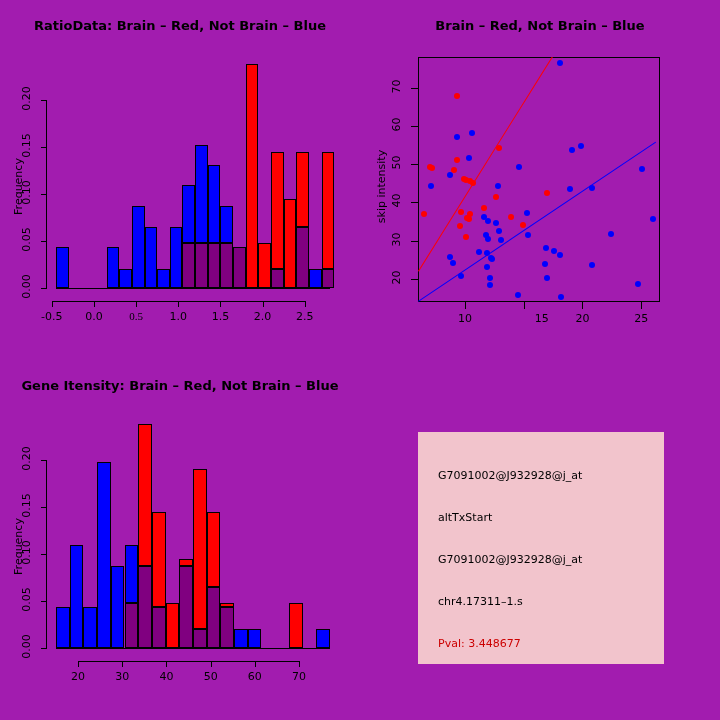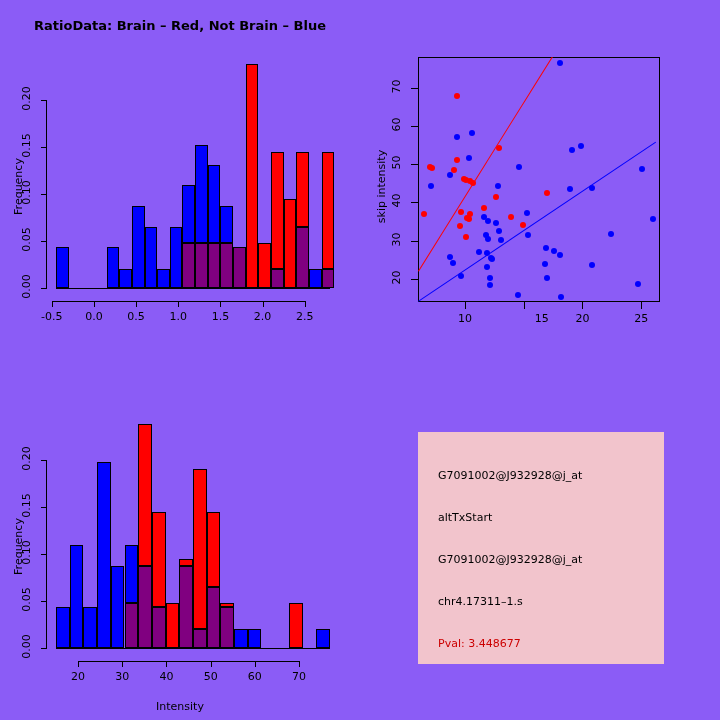--- a/index.html
+++ b/index.html
@@ -1,17 +1,17 @@
 <!DOCTYPE html>
 <html><head>
 <meta charset="utf-8">
 <style>
   html,body{margin:0;padding:0;background:#ffffff;}
   body{width:720px;height:720px;font-family:"DejaVu Sans",sans-serif;overflow:hidden;}
-  #root{position:relative;width:720px;height:720px;background:#8b5cf6;}
+  #root{position:relative;width:720px;height:720px;background:#a21caf;}
   .panel{position:absolute;}
   .ttl{position:absolute;text-align:center;font-weight:bold;font-size:13px;color:#000;
        font-family:"DejaVu Sans",sans-serif;white-space:nowrap;}
   .axlab{position:absolute;font-size:11px;color:#000;white-space:nowrap;
          font-family:"DejaVu Sans",sans-serif;}
   .tick-lbl{position:absolute;font-size:11px;color:#000;white-space:nowrap;
             font-family:"DejaVu Sans",sans-serif;}
   .vrot{transform:rotate(-90deg);transform-origin:center center;}
   .axisline{position:absolute;background:#000;}
   .bar{position:absolute;box-sizing:border-box;border:1px solid #000;}
@@ -73,33 +73,34 @@
         <div class="axisline" style="left:41px;top:146.75px;width:6px;height:1px;"></div>
         <div class="tick-lbl vrot" style="left:1px;top:138.75px;width:50px;text-align:center;">0.15</div>
         <div class="axisline" style="left:41px;top:99.66666666666666px;width:6px;height:1px;"></div>
         <div class="tick-lbl vrot" style="left:1px;top:91.66666666666666px;width:50px;text-align:center;">0.20</div>
         <div class="axisline" style="left:51.784615384615385px;top:301px;width:253.92307692307696px;height:1px;"></div>
         <div class="axisline" style="left:51.784615384615385px;top:301px;width:1px;height:6px;"></div>
         <div class="tick-lbl" style="left:26.784615384615385px;top:310px;width:50px;text-align:center;">-0.5</div>
         <div class="axisline" style="left:93.93846153846154px;top:301px;width:1px;height:6px;"></div>
         <div class="tick-lbl" style="left:68.93846153846154px;top:310px;width:50px;text-align:center;">0.0</div>
         <div class="axisline" style="left:136.09230769230768px;top:301px;width:1px;height:6px;"></div>
-        <div class="tick-lbl" style="left:111.09230769230768px;top:310px;width:50px;text-align:center;">0.5</div>
+        <div class="tick-lbl" style="left:111.09230769230768px;top:310px;width:50px;text-align:center;font-family:Liberation Serif, serif;">0.5</div>
         <div class="axisline" style="left:178.24615384615385px;top:301px;width:1px;height:6px;"></div>
         <div class="tick-lbl" style="left:153.24615384615385px;top:310px;width:50px;text-align:center;">1.0</div>
         <div class="axisline" style="left:220.4px;top:301px;width:1px;height:6px;"></div>
         <div class="tick-lbl" style="left:195.4px;top:310px;width:50px;text-align:center;">1.5</div>
         <div class="axisline" style="left:262.55384615384617px;top:301px;width:1px;height:6px;"></div>
         <div class="tick-lbl" style="left:237.55384615384617px;top:310px;width:50px;text-align:center;">2.0</div>
         <div class="axisline" style="left:304.70769230769235px;top:301px;width:1px;height:6px;"></div>
         <div class="tick-lbl" style="left:279.70769230769235px;top:310px;width:50px;text-align:center;">2.5</div>
       </div>
   </div>
 
   <div class="panel" id="p-scatter" style="left:360px;top:0;width:360px;height:360px;">
+    <div class="ttl" style="left:0;top:18px;width:360px;">Brain – Red, Not Brain – Blue</div>
     <div class="axlab vrot" style="left:-29px;top:180px;width:100px;text-align:center;">skip intensity</div>
     <div id="scatter-plot" style="position:absolute;left:0;top:0;width:360px;height:360px;">
         <div class="box" style="left:58px;top:57px;width:242px;height:245px;"></div>
         <div style="position:absolute;left:58px;top:57px;width:242px;height:245px;overflow:hidden;">
           <div class="sline" style="left:0px;top:214.375px;width:252.7683348911276px;border-top-color:#ff0000;transform:rotate(-58.006542963710984deg);"></div>
           <div class="sline" style="left:0px;top:244.234375px;width:285.78368266512626px;border-top-color:#0000ff;transform:rotate(-33.86511544958521deg);"></div>
           <div class="pt red" style="left:2.8737864077669926px;top:153.953125px;"></div>
           <div class="pt red" style="left:8.747572815533985px;top:107.25px;"></div>
           <div class="pt red" style="left:10.509708737864088px;top:108.3984375px;"></div>
           <div class="pt red" style="left:35.76699029126215px;top:36.4296875px;"></div>
@@ -182,22 +183,22 @@
         <div class="axisline" style="left:163.72815533980582px;top:302px;width:1px;height:7px;"></div>
         <div class="tick-lbl" style="left:138.72815533980582px;top:312px;width:50px;text-align:right;">15</div>
         <div class="axisline" style="left:222.4660194174757px;top:302px;width:1px;height:7px;"></div>
         <div class="tick-lbl" style="left:197.4660194174757px;top:312px;width:50px;text-align:center;">20</div>
         <div class="axisline" style="left:281.20388349514565px;top:302px;width:1px;height:7px;"></div>
         <div class="tick-lbl" style="left:256.20388349514565px;top:312px;width:50px;text-align:center;">25</div>
       </div>
   </div>
 
   <div class="panel" id="p-gene" style="left:0;top:360px;width:360px;height:360px;">
+    <div class="ttl" style="left:0;top:18px;width:360px;">Gene Itensity: Brain – Red, Not Brain – Blue</div>
     <div class="axlab vrot" style="left:-32px;top:180px;width:100px;text-align:center;">Frequency</div>
-    <div class="axlab" style="left:0;top:340px;width:360px;text-align:center;">Intensity</div>
     <div id="gene-plot" style="position:absolute;left:0;top:0;width:360px;height:360px;">
         <div class="bar blue" style="left:56px;top:246.56666666666666px;width:13.700000000000003px;height:41.43333333333334px;"></div>
         <div class="bar blue" style="left:69.7px;top:185.35833333333335px;width:13.700000000000003px;height:102.64166666666665px;"></div>
         <div class="bar blue" style="left:83.4px;top:246.56666666666666px;width:13.700000000000003px;height:41.43333333333334px;"></div>
         <div class="bar blue" style="left:97.10000000000001px;top:102.49166666666665px;width:13.700000000000003px;height:185.50833333333335px;"></div>
         <div class="bar blue" style="left:110.8px;top:206.075px;width:13.700000000000003px;height:81.92500000000001px;"></div>
         <div class="bar blue" style="left:124.5px;top:185.35833333333335px;width:13.700000000000017px;height:57.44166666666666px;"></div>
         <div class="bar purple" style="left:124.5px;top:242.8px;width:13.700000000000017px;height:45.19999999999999px;"></div>
         <div class="bar red" style="left:138.20000000000002px;top:63.883333333333326px;width:13.699999999999989px;height:142.19166666666666px;"></div>
         <div class="bar purple" style="left:138.20000000000002px;top:206.075px;width:13.699999999999989px;height:81.92500000000001px;"></div>

